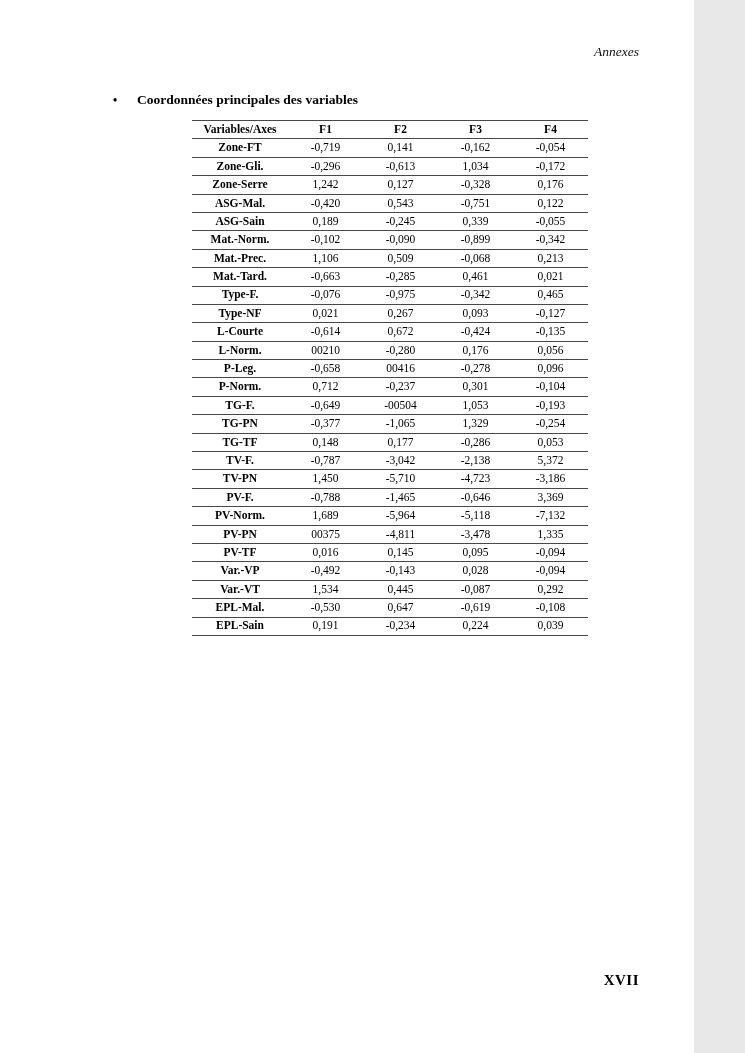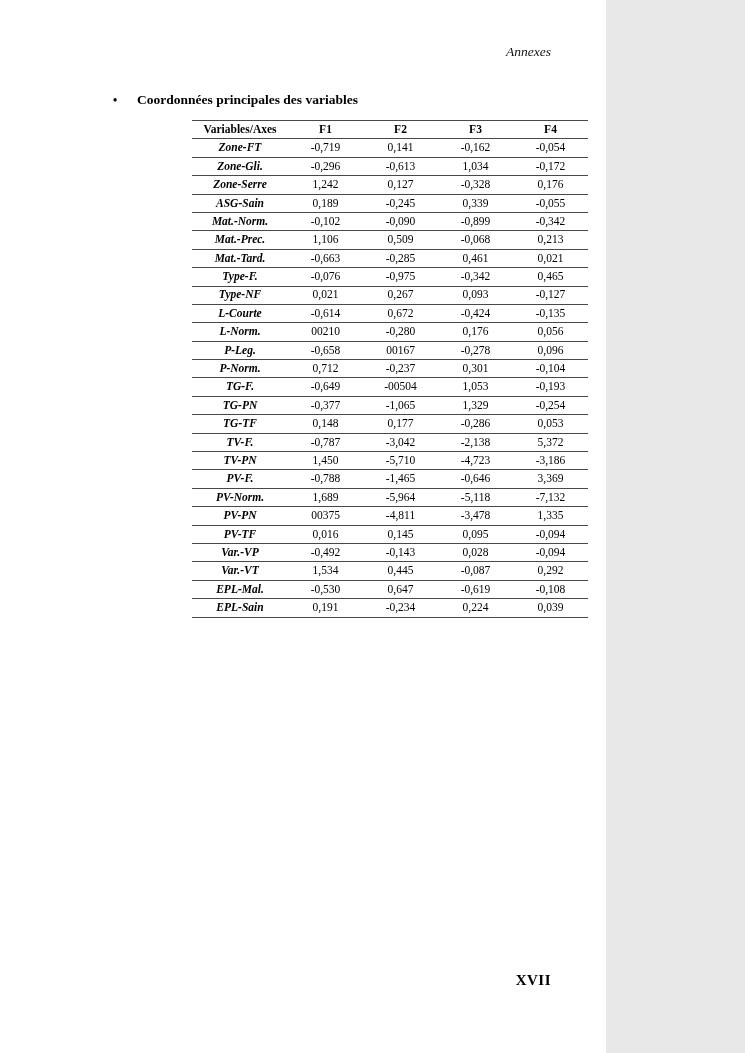--- a/index.html
+++ b/index.html
@@ -3,21 +3,21 @@
 <meta charset="utf-8">
 <style>
   * { margin: 0; padding: 0; box-sizing: border-box; }
   html, body { background: #e8e8e8; }
   body {
     font-family: "Liberation Serif", "DejaVu Serif", serif;
     color: #000;
   }
   .page {
     position: relative;
-    width: 606px;
+    width: 694px;
     height: 1053px;
     background: #ffffff;
     overflow: hidden;
   }
   .annexes-header {
     position: absolute;
     top: 44px;
     right: 55px;
     font-style: italic;
     font-size: 13.5px;
@@ -51,21 +51,21 @@
     height: 18.4px;
     padding: 0 2px;
     text-align: center;
     vertical-align: middle;
     font-size: 11.5px;
     line-height: 1;
     white-space: nowrap;
     overflow: hidden;
   }
   .coords-table th { font-weight: bold; }
-  .coords-table td.row-label { font-weight: bold; font-style: italic; }
+  .coords-table td.row-label { font-weight: bold; }
   .coords-table td.cell-value { font-weight: normal; }
   .page-number {
     position: absolute;
     top: 972px;
     right: 55px;
     font-weight: bold;
     font-size: 15px;
     letter-spacing: 0.5px;
   }
 </style>
@@ -114,20 +114,27 @@
           <td class="cell-value">-0,172</td>
         </tr>
         <tr>
           <td class="row-label">Zone-Serre</td>
           <td class="cell-value">1,242</td>
           <td class="cell-value">0,127</td>
           <td class="cell-value">-0,328</td>
           <td class="cell-value">0,176</td>
         </tr>
         <tr>
+          <td class="row-label">ASG-Mal.</td>
+          <td class="cell-value">-0,420</td>
+          <td class="cell-value">0,543</td>
+          <td class="cell-value">-0,751</td>
+          <td class="cell-value">0,122</td>
+        </tr>
+        <tr>
           <td class="row-label">ASG-Sain</td>
           <td class="cell-value">0,189</td>
           <td class="cell-value">-0,245</td>
           <td class="cell-value">0,339</td>
           <td class="cell-value">-0,055</td>
         </tr>
         <tr>
           <td class="row-label">Mat.-Norm.</td>
           <td class="cell-value">-0,102</td>
           <td class="cell-value">-0,090</td>
@@ -172,21 +179,21 @@
         <tr>
           <td class="row-label">L-Norm.</td>
           <td class="cell-value">00210</td>
           <td class="cell-value">-0,280</td>
           <td class="cell-value">0,176</td>
           <td class="cell-value">0,056</td>
         </tr>
         <tr>
           <td class="row-label">P-Leg.</td>
           <td class="cell-value">-0,658</td>
-          <td class="cell-value">00167</td>
+          <td class="cell-value">00416</td>
           <td class="cell-value">-0,278</td>
           <td class="cell-value">0,096</td>
         </tr>
         <tr>
           <td class="row-label">P-Norm.</td>
           <td class="cell-value">0,712</td>
           <td class="cell-value">-0,237</td>
           <td class="cell-value">0,301</td>
           <td class="cell-value">-0,104</td>
         </tr>

